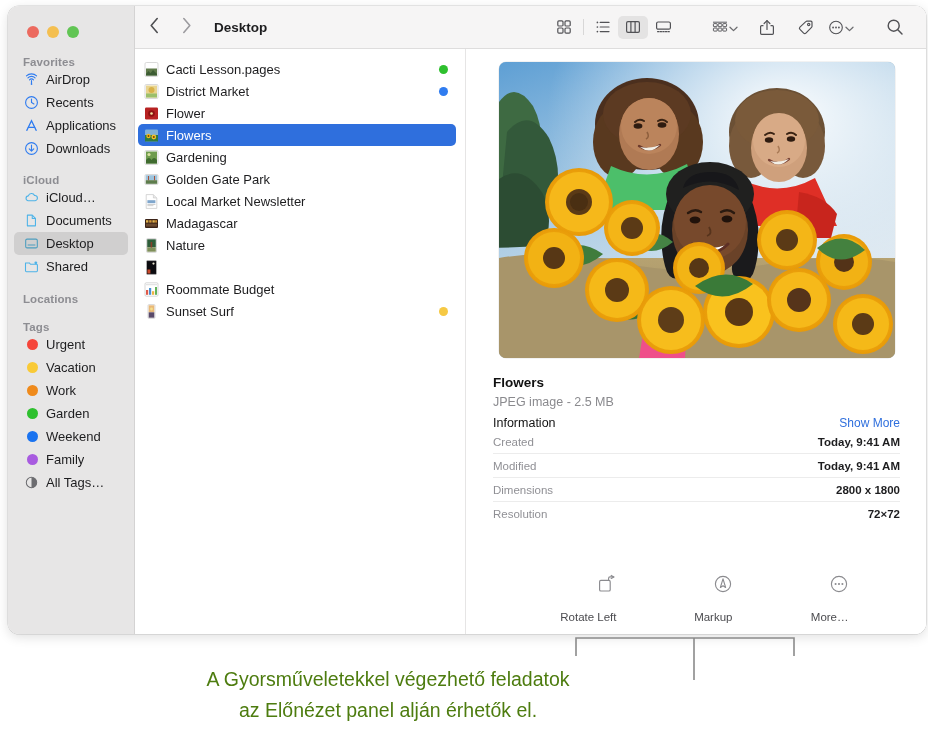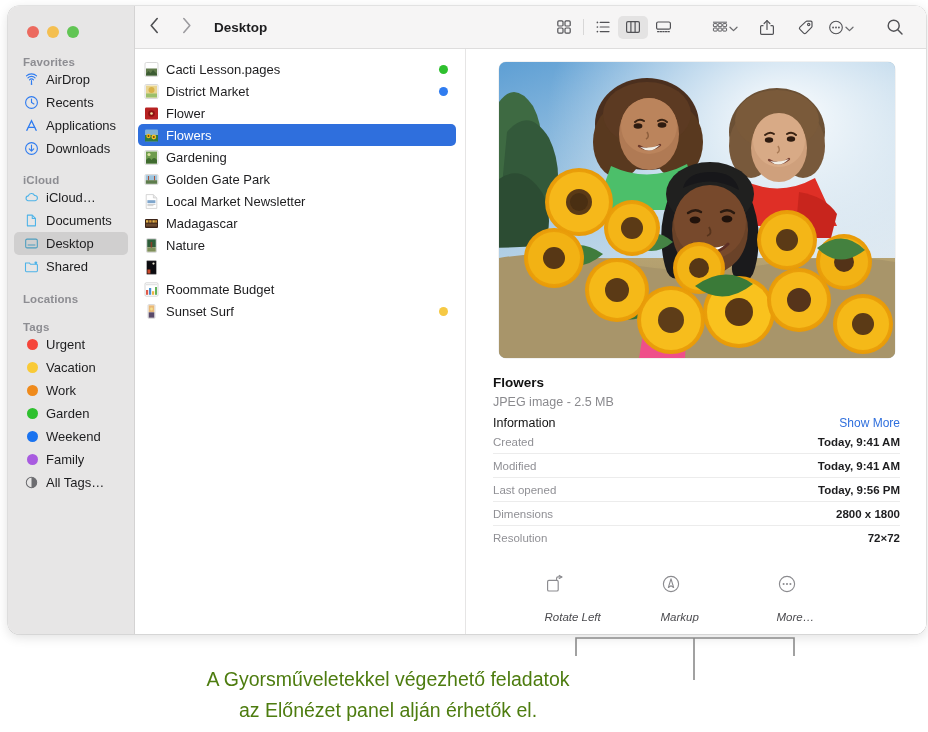--- a/index.html
+++ b/index.html
@@ -159,21 +159,21 @@
   }
   .inforow:last-child { border-bottom: none; }
   .ilabel { color: #909095; }
   .ival { color: #1d1d1f; font-weight: 700; }
 
   .quick {
     margin-top: auto;
     padding: 0 26px 11px 27px;
     display: flex; justify-content: center; gap: 44px;
   }
-  .qa { display: flex; flex-direction: column; align-items: flex-start; gap: 16px; cursor: default; width: 72px; font-style: italic; }
+  .qa { display: flex; flex-direction: column; align-items: flex-end; gap: 16px; cursor: default; width: 72px; }
   .qa-ico { height: 22px; display: flex; align-items: center; justify-content: center; color: #8b8b8f; }
   .qa-label { font-size: 11.5px; color: #4b4b4f; white-space: nowrap; }
 
   
   .callout-svg { position: absolute; left: 0; top: 0; pointer-events: none; }
   .caption {
     position: absolute;
     left: 0; top: 664px; width: 776px;
     text-align: center;
     font-size: 19.5px; color: #4d7c0f;
@@ -769,24 +769,20 @@
             <span class="show-more">Show More</span>
           </div>
 
           <div class="inforow">
             <span class="ilabel">Created</span>
             <span class="ival">Today, 9:41 AM</span>
           </div>
           <div class="inforow">
             <span class="ilabel">Modified</span>
             <span class="ival">Today, 9:41 AM</span>
-          </div>
-          <div class="inforow">
-            <span class="ilabel">Last opened</span>
-            <span class="ival">Today, 9:56 PM</span>
           </div>
           <div class="inforow">
             <span class="ilabel">Dimensions</span>
             <span class="ival">2800 x 1800</span>
           </div>
           <div class="inforow">
             <span class="ilabel">Resolution</span>
             <span class="ival">72×72</span>
           </div>
         </div>

